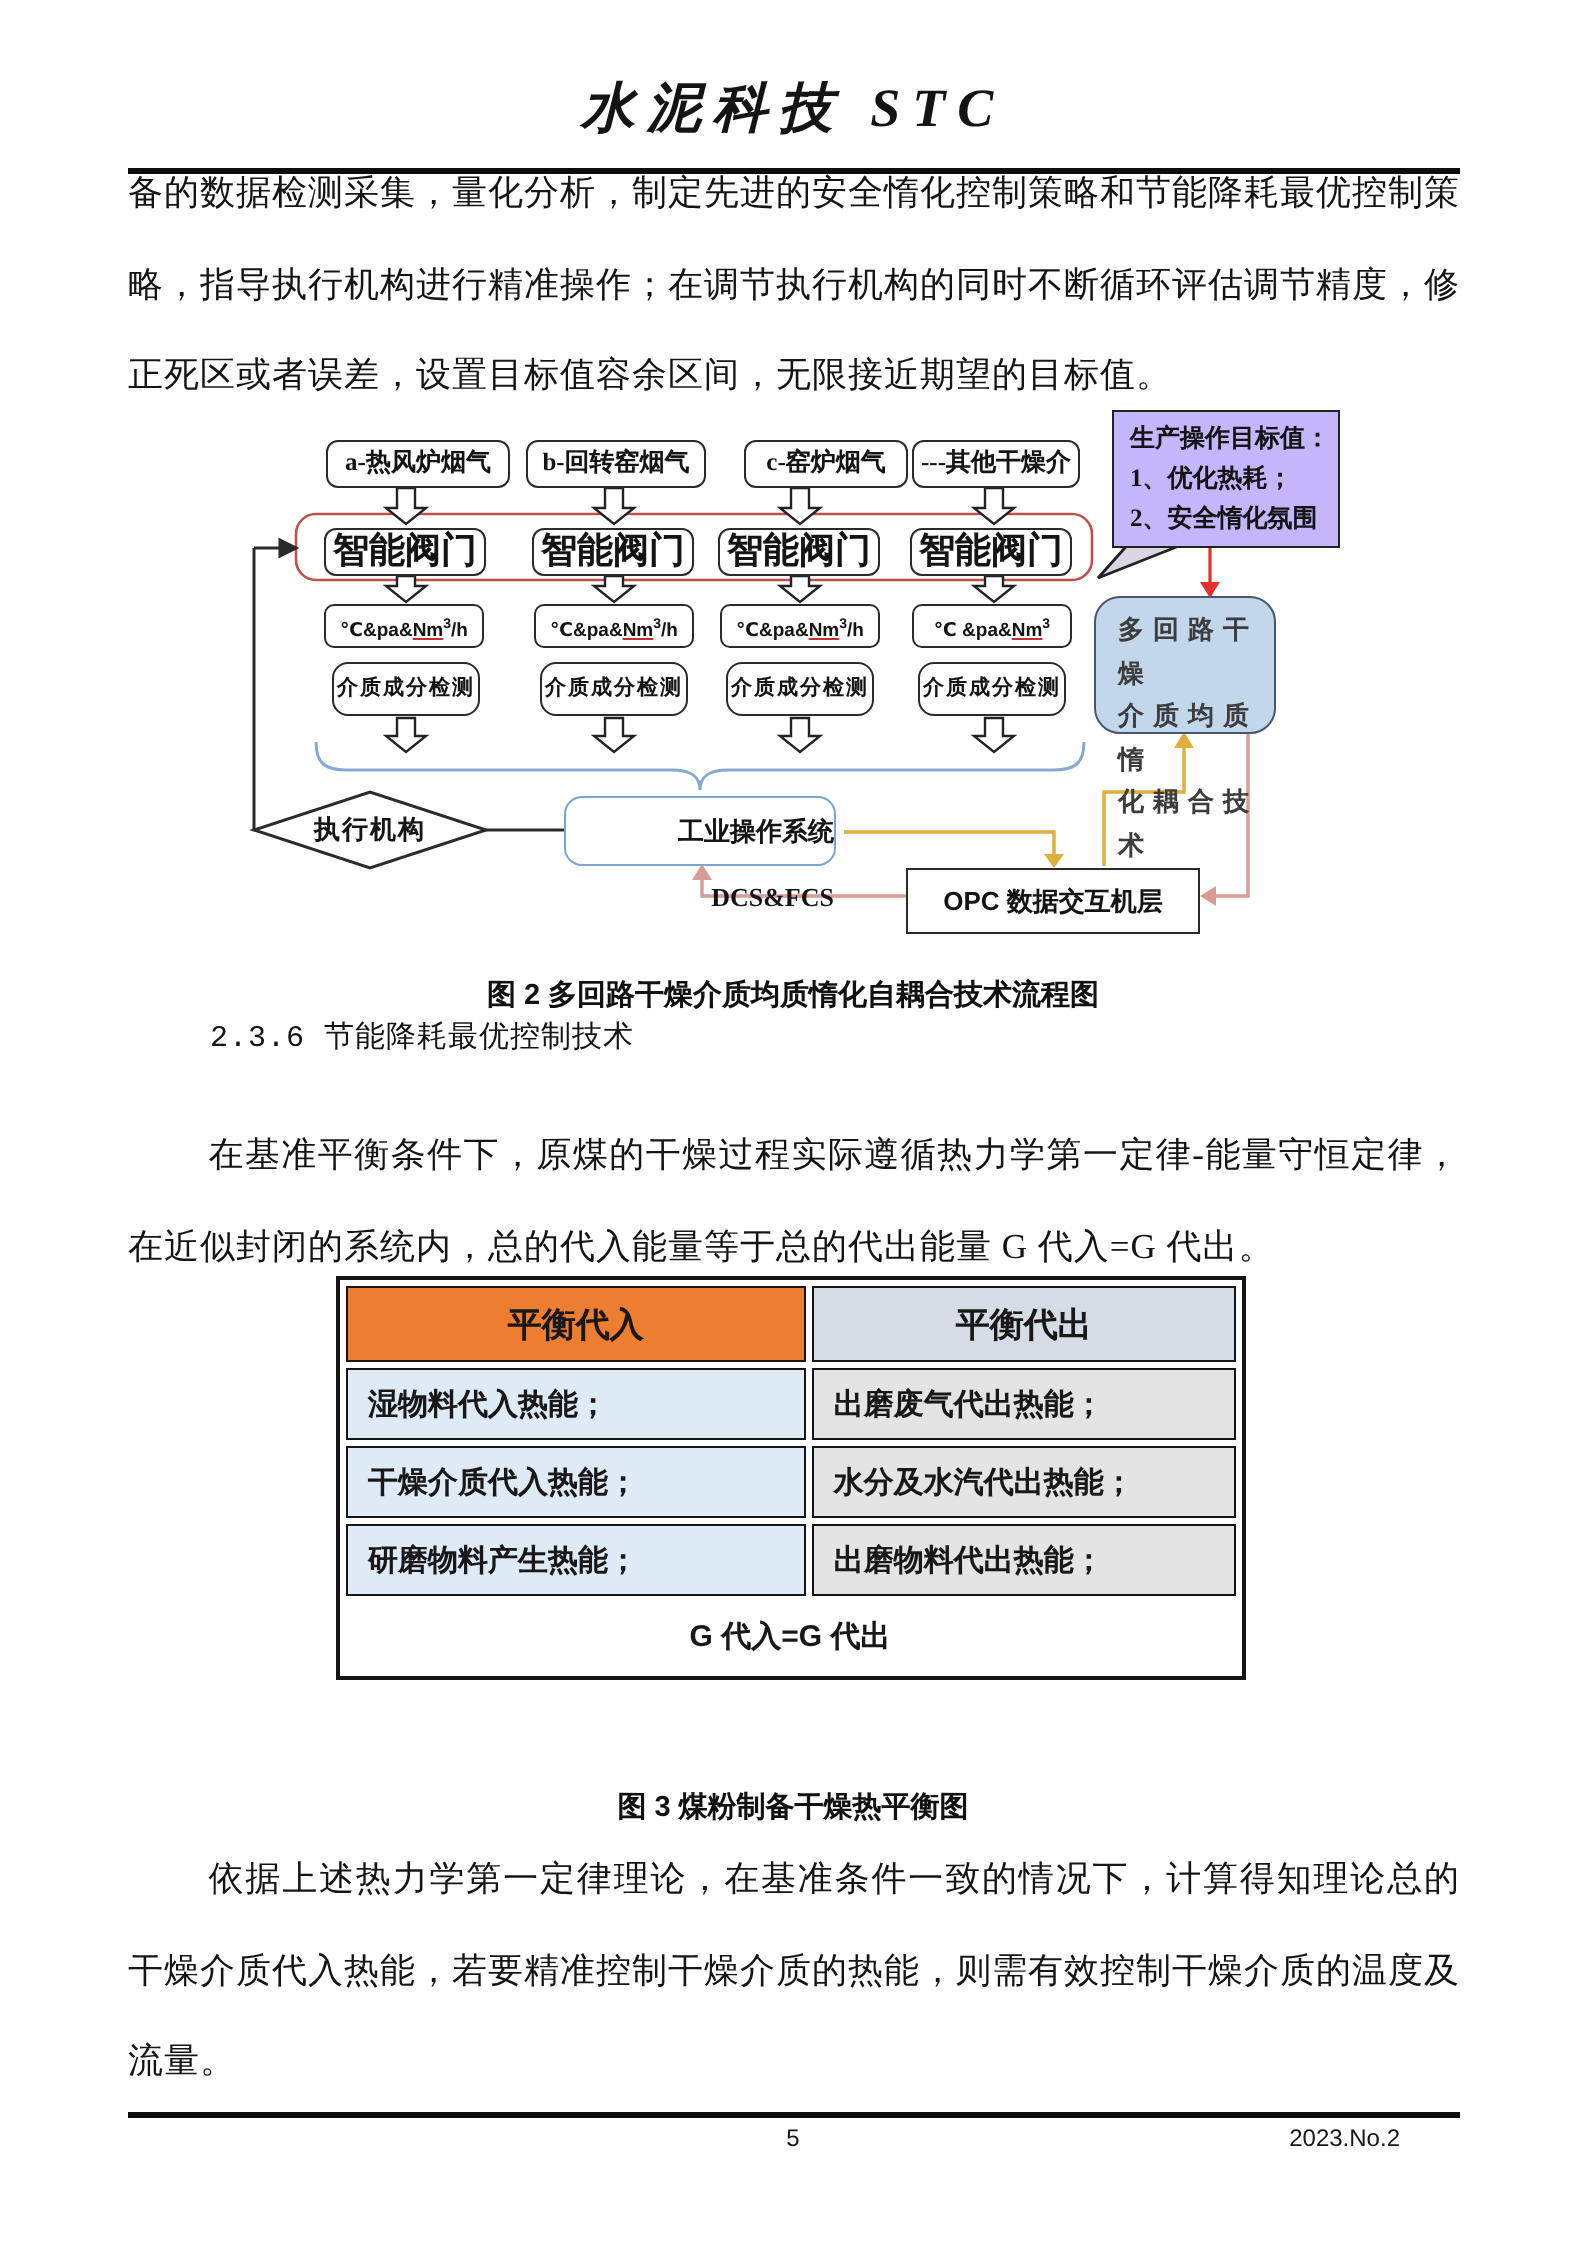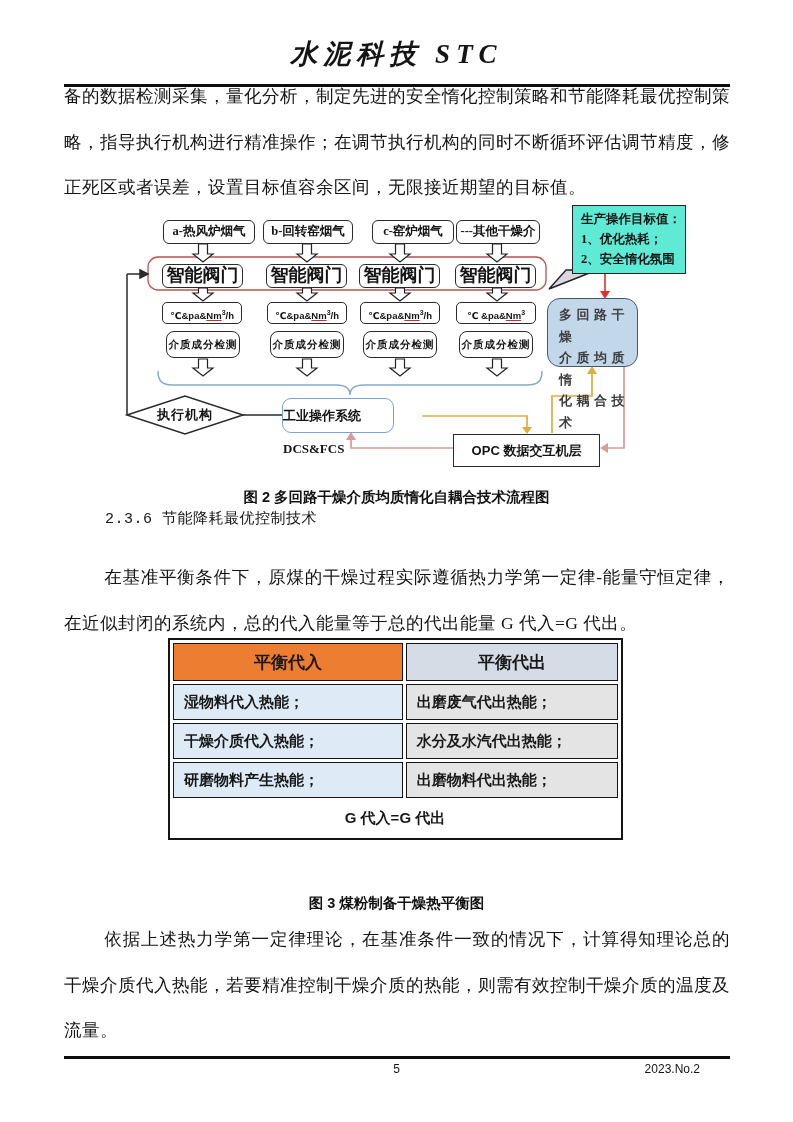--- a/index.html
+++ b/index.html
@@ -27,28 +27,28 @@
   .dbox{position:absolute;border:1.4px solid #2a2a2a;border-radius:6px;background:#fff;
         text-align:center;font-weight:bold;box-sizing:border-box;}
   .src{top:220px;height:24px;line-height:21px;font-size:12.5px;}
   .valve{top:264px;height:24px;line-height:21px;font-size:18px;width:81px;}
   .sensor{top:302px;height:22px;line-height:20px;width:80px;font-family:"Liberation Sans","DejaVu Sans",sans-serif;
           font-size:9.5px;border-radius:5px;}
   .sensor sup{font-size:7px;}
   .nmred{text-decoration:underline;text-decoration-color:#c23030;text-underline-offset:1px;}
   .detect{top:331px;height:27px;line-height:25px;width:74px;font-size:10.5px;letter-spacing:1px;border-radius:8px;}
 
-  .callout{position:absolute;left:572px;top:205px;width:104px;height:64px;background:#5eead4;
+  .callout{position:absolute;left:556px;top:205px;width:104px;height:64px;background:#c4b5fd;
            border:1.5px solid #222;font-size:12.5px;font-weight:bold;line-height:20px;
            padding:3px 0 0 8px;box-sizing:content-box;text-align:left;}
   .tech{position:absolute;left:547px;top:298px;width:91px;height:69px;background:#c3d7ea;
         border:1.8px solid #45586e;border-radius:13px;font-size:13px;font-weight:bold;color:#3d3d3d;
         line-height:21.5px;letter-spacing:4.5px;padding-top:5px;padding-left:11px;box-sizing:border-box;text-align:left;}
-  .dcs{position:absolute;left:282px;top:398px;width:112px;height:35px;border:1.5px solid #7aa4d3;
-       border-radius:9px;background:#fff;font-size:13px;font-weight:bold;line-height:33px;text-align:left;box-sizing:border-box;}
+  .dcs{position:absolute;left:282px;top:398px;width:136px;height:35px;border:1.5px solid #7aa4d3;
+       border-radius:9px;background:#fff;font-size:13px;font-weight:bold;line-height:33px;text-align:right;box-sizing:border-box;}
   .opc{position:absolute;left:453px;top:434px;width:147px;height:33px;border:1.6px solid #2a2a2a;
        background:#fff;font-family:"Liberation Sans","DejaVu Sans",sans-serif;font-size:13px;font-weight:bold;
        line-height:31px;text-align:center;box-sizing:border-box;}
   .diamond-label{position:absolute;left:142px;top:406px;width:86px;text-align:center;
                  font-size:13px;font-weight:bold;letter-spacing:1px;}
 
   
   .btable{position:absolute;left:168px;top:638px;width:455px;background:#fff;
           border:2.5px solid #151515;border-collapse:separate;border-spacing:3px;
           font-family:"Liberation Sans","DejaVu Sans",sans-serif;}

